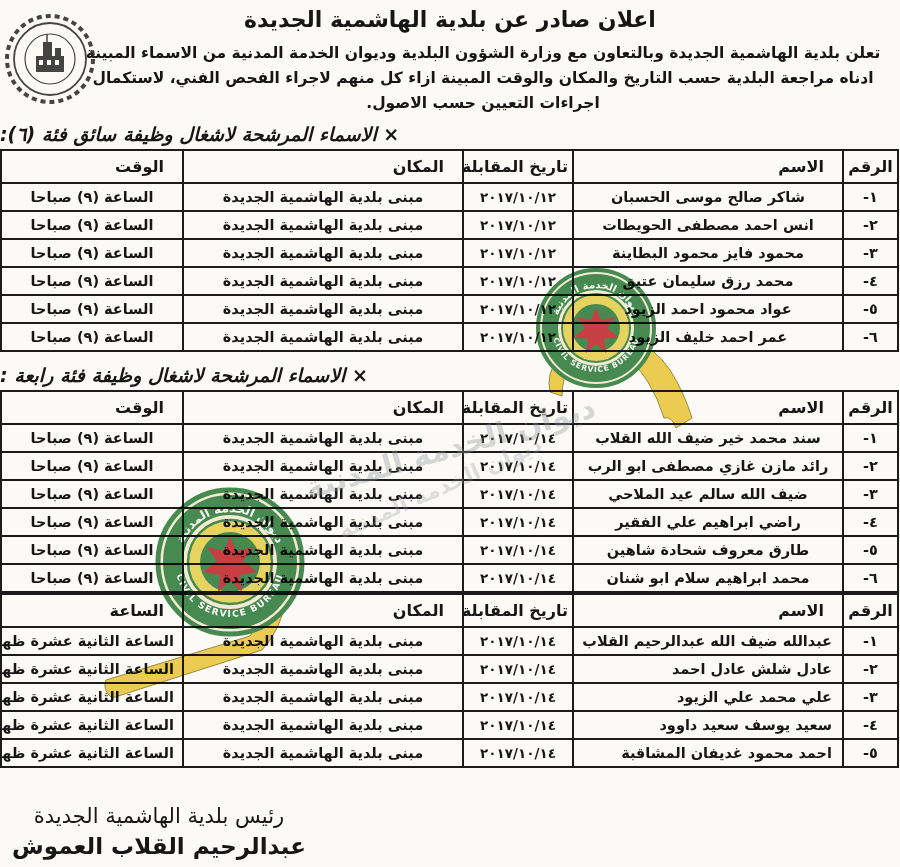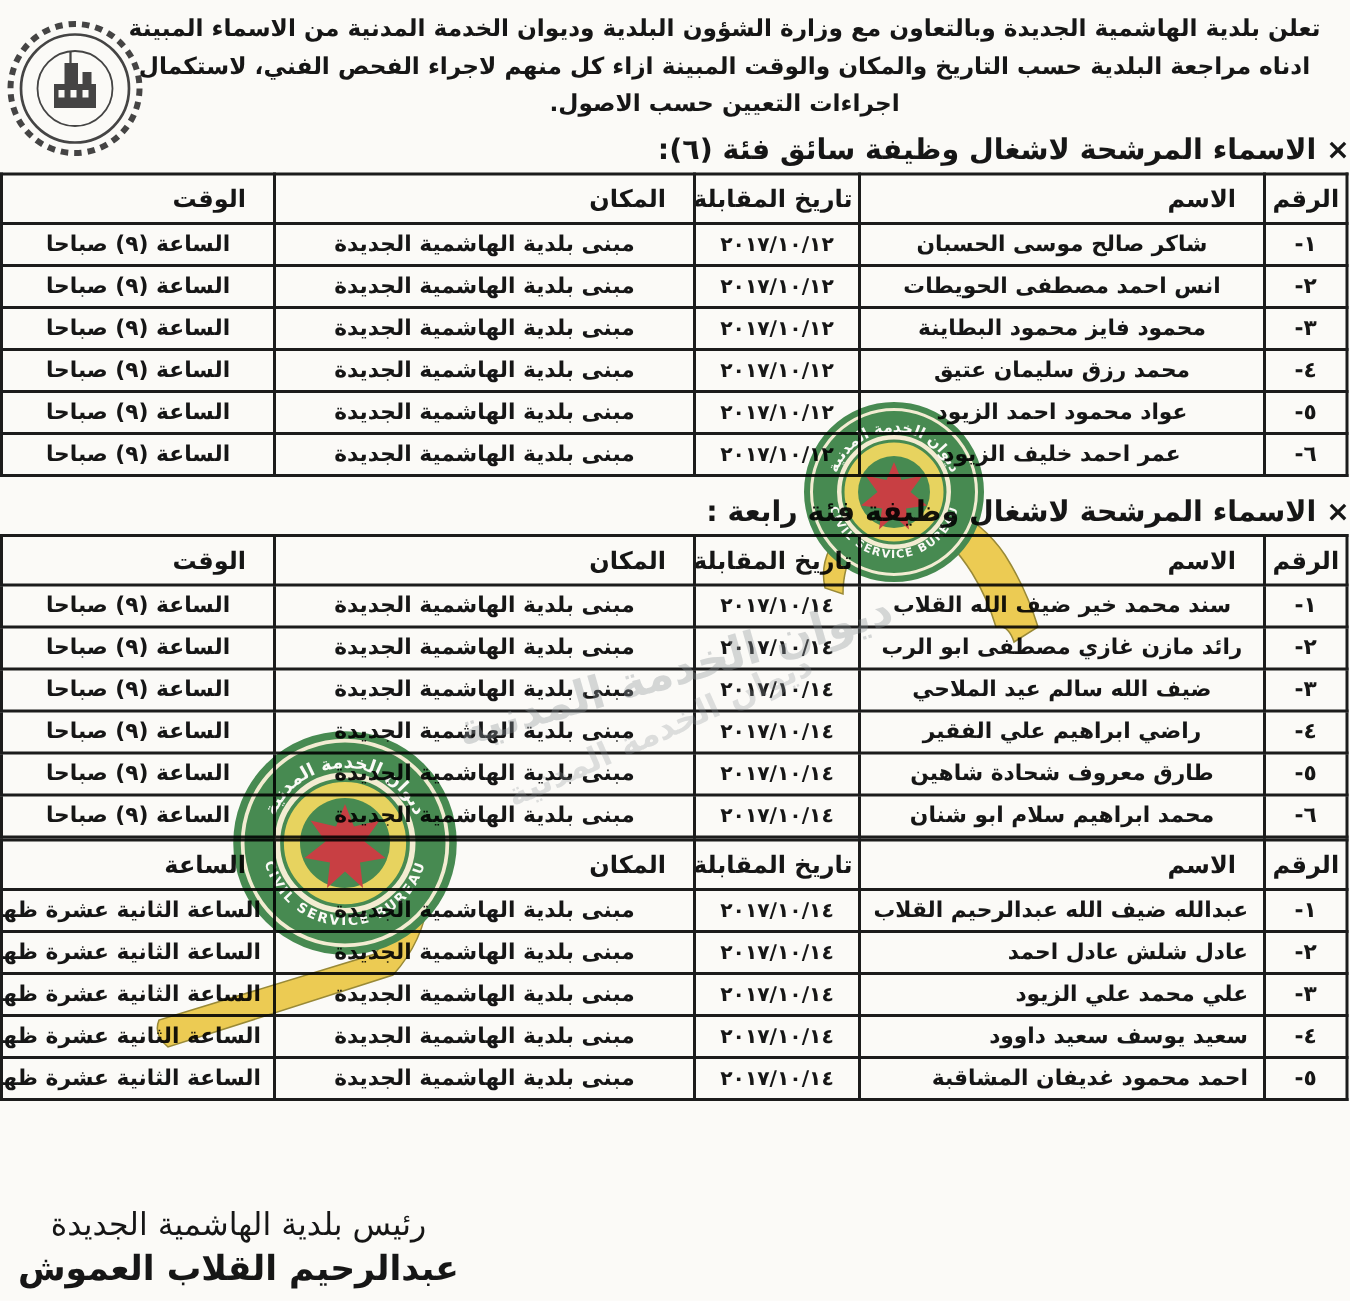--- a/index.html
+++ b/index.html
@@ -22,24 +22,25 @@
   }
   .intro {
     font-size:15.5px;
     font-weight:bold;
     line-height:25px;
     text-align:center;
     padding:0 6px 0 72px;
     margin-bottom:4px;
   }
   .section-heading {
-    text-align:right;
+    text-align:left;
     font-size:19px;
     font-weight:bold;
     margin:7px 0 4px 0;
+    font-style:italic;
   }
   .section-heading.gap1 { margin-top:12px; }
   .section-heading.gap2 { margin-top:16px; }
 
   table.roster {
     border-collapse:collapse;
     table-layout:fixed;
     width:897px;
     margin:0 1px;
     direction:rtl;
@@ -124,20 +125,21 @@
     <circle cx="47" cy="47" r="25" fill="none" stroke="#2c2c2c" stroke-width="1.2"></circle>
     <rect x="33" y="44" width="28" height="16" fill="#2c2c2c"></rect>
     <rect x="40" y="30" width="9" height="16" fill="#2c2c2c"></rect>
     <rect x="52" y="36" width="6" height="10" fill="#2c2c2c"></rect>
     <line x1="44" y1="30" x2="44" y2="22" stroke="#2c2c2c" stroke-width="1.5"></line>
     <rect x="36" y="48" width="4" height="5" fill="#fbfaf7"></rect>
     <rect x="44" y="48" width="4" height="5" fill="#fbfaf7"></rect>
     <rect x="52" y="48" width="4" height="5" fill="#fbfaf7"></rect>
   </svg>
 
+  <h1 class="doc-title">اعلان صادر عن بلدية الهاشمية الجديدة</h1>
 
   <p class="intro">تعلن بلدية الهاشمية الجديدة وبالتعاون مع وزارة الشؤون البلدية وديوان الخدمة المدنية من الاسماء المبينة ادناه مراجعة البلدية حسب التاريخ والمكان والوقت المبينة ازاء كل منهم لاجراء الفحص الفني، لاستكمال اجراءات التعيين حسب الاصول.</p>
 
   <h2 class="section-heading">× الاسماء المرشحة لاشغال وظيفة سائق فئة (٦):</h2>
   <table class="roster" data-section="0">
       <colgroup>
         <col class="col-num">
         <col class="col-name">
         <col class="col-date">
         <col class="col-place">

